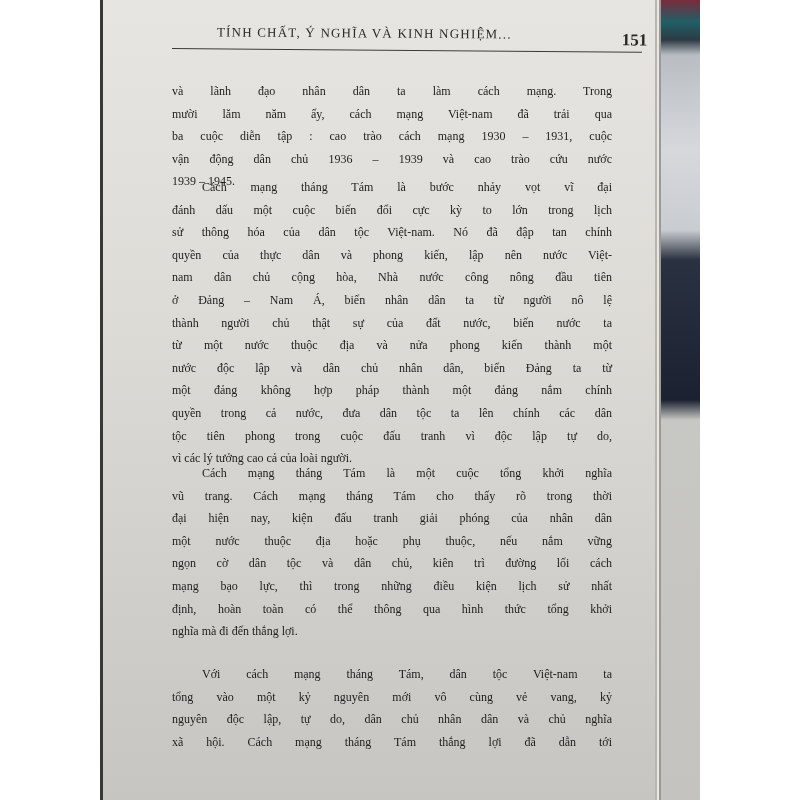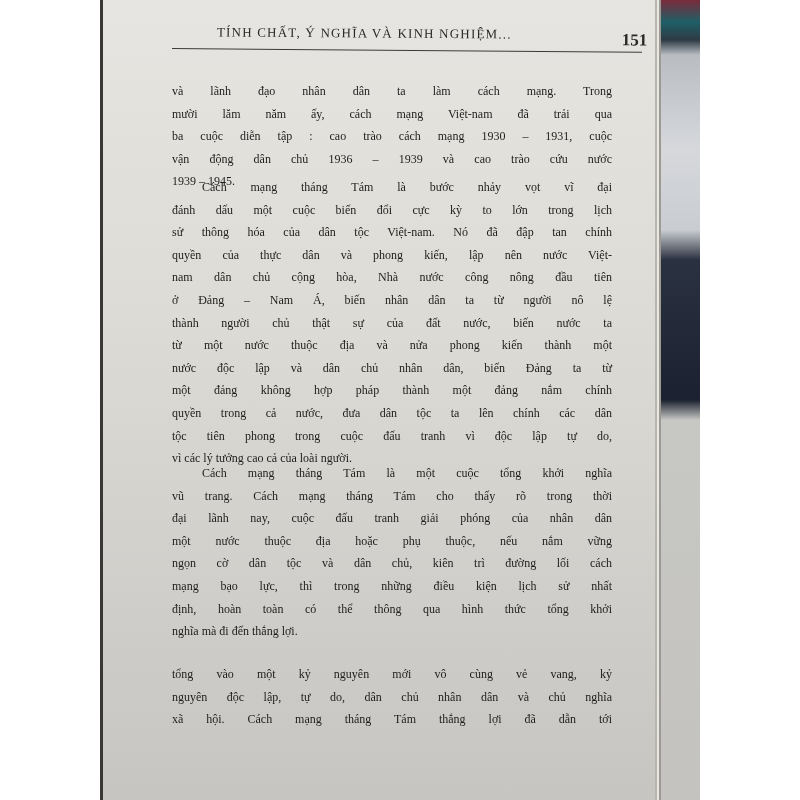--- a/index.html
+++ b/index.html
@@ -80,28 +80,29 @@
         <span class="line">nước độc lập và dân chủ nhân dân, biến Đảng ta từ</span>
         <span class="line">một đảng không hợp pháp thành một đảng nắm chính</span>
         <span class="line">quyền trong cả nước, đưa dân tộc ta lên chính các dân</span>
         <span class="line">tộc tiên phong trong cuộc đấu tranh vì độc lập tự do,</span>
         <span class="line last">vì các lý tưởng cao cả của loài người.</span>
       </div>
 
       <div class="para p3">
         <span class="line indent">Cách mạng tháng Tám là một cuộc tổng khởi nghĩa</span>
         <span class="line">vũ trang. Cách mạng tháng Tám cho thấy rõ trong thời</span>
-        <span class="line">đại lãnh nay, cuộc đấu tranh giải phóng của nhân dân</span>
+        <span class="line">đại hiện nay, kiện đấu tranh giải phóng của nhân dân</span>
         <span class="line">một nước thuộc địa hoặc phụ thuộc, nếu nắm vững</span>
         <span class="line">ngọn cờ dân tộc và dân chủ, kiên trì đường lối cách</span>
         <span class="line">mạng bạo lực, thì trong những điều kiện lịch sử nhất</span>
         <span class="line">định, hoàn toàn có thể thông qua hình thức tổng khởi</span>
         <span class="line last">nghĩa mà đi đến thắng lợi.</span>
       </div>
 
       <div class="para p4">
+        <span class="line indent">Với cách mạng tháng Tám, dân tộc Việt-nam ta</span>
         <span class="line">tổng vào một kỷ nguyên mới vô cùng vẻ vang, kỷ</span>
         <span class="line">nguyên độc lập, tự do, dân chủ nhân dân và chủ nghĩa</span>
         <span class="line">xã hội. Cách mạng tháng Tám thắng lợi đã dẫn tới</span>
       </div>
     </div>
   </div>
 </div>
 
 </body></html>

